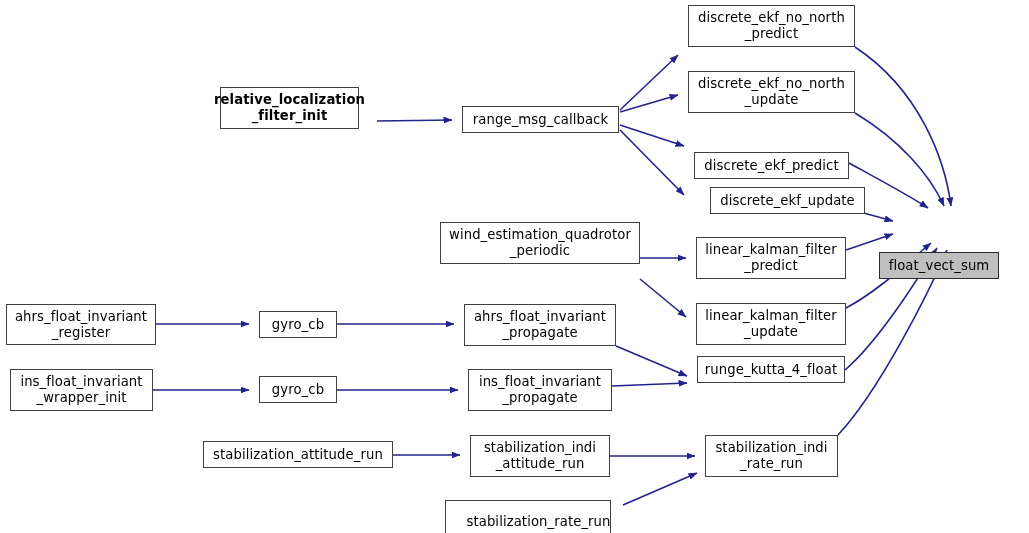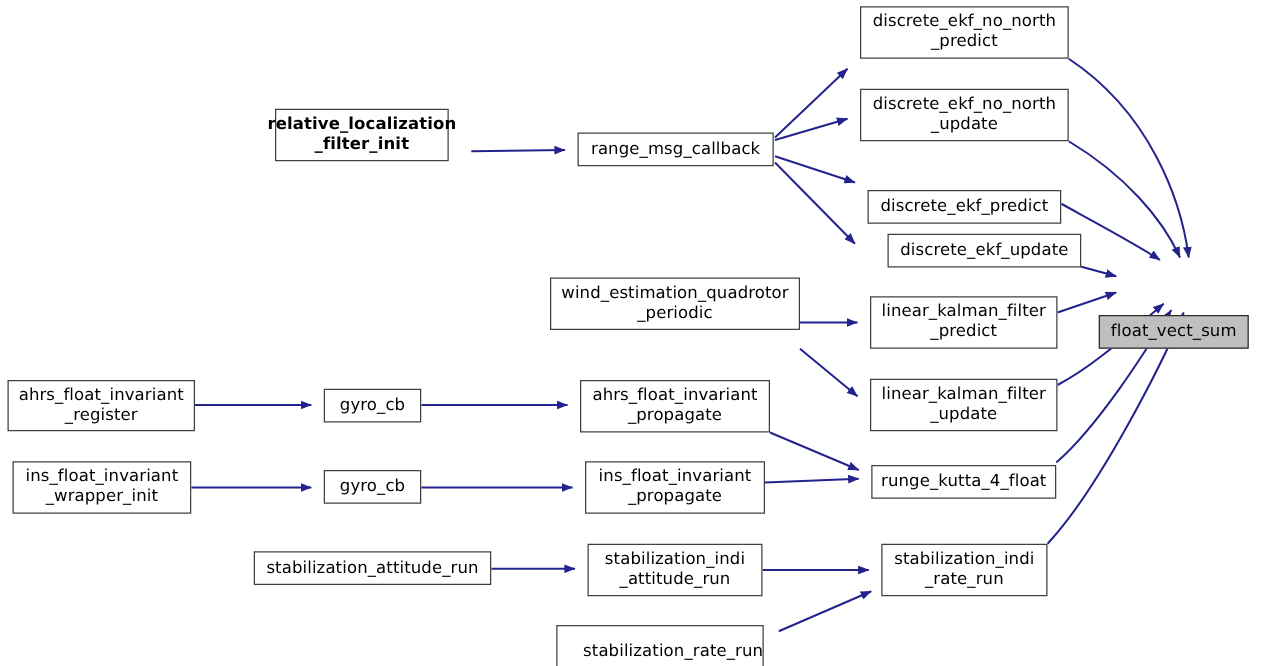--- a/index.html
+++ b/index.html
@@ -96,21 +96,21 @@
       <div class="node" style="left: 6px; top: 304px; width: 150px; height: 41px;">ahrs_float_invariant
 _register</div>
       <div class="node" style="left: 259px; top: 311px; width: 78px; height: 27px;">gyro_cb</div>
       <div class="node" style="left: 464px; top: 304px; width: 152px; height: 42px;">ahrs_float_invariant
 _propagate</div>
       <div class="node" style="left: 10px; top: 369px; width: 143px; height: 42px;">ins_float_invariant
 _wrapper_init</div>
       <div class="node" style="left: 259px; top: 376px; width: 78px; height: 27px;">gyro_cb</div>
       <div class="node" style="left: 468px; top: 369px; width: 144px; height: 42px;">ins_float_invariant
 _propagate</div>
-      <div class="node" style="left: 697px; top: 372px; width: 148px; height: 27px;">runge_kutta_4_float</div>
+      <div class="node" style="left: 697px; top: 356px; width: 148px; height: 27px;">runge_kutta_4_float</div>
       <div class="node" style="left: 203px; top: 441px; width: 190px; height: 27px;">stabilization_attitude_run</div>
       <div class="node" style="left: 470px; top: 435px; width: 140px; height: 42px;">stabilization_indi
 _attitude_run</div>
       <div class="node" style="left: 705px; top: 435px; width: 133px; height: 42px;">stabilization_indi
 _rate_run</div>
       <div class="node" style="left: 445px; top: 500px; width: 166px; height: 44px; padding-left: 21px;">stabilization_rate_run</div>
     </div>
 </div>
 
 </body></html>

